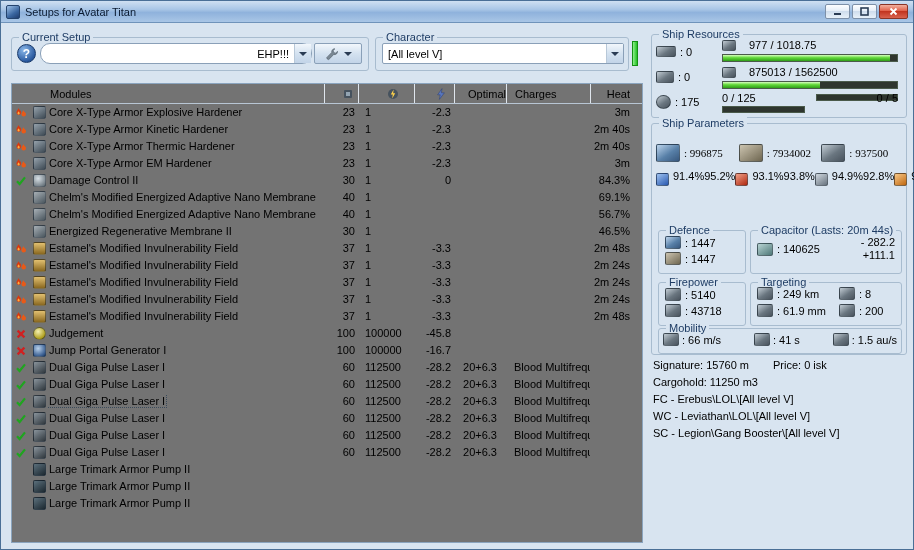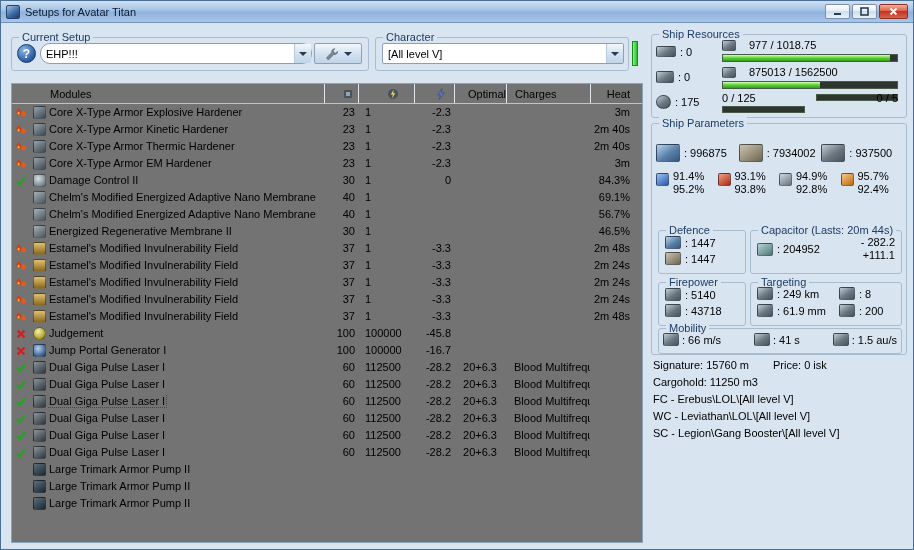--- a/index.html
+++ b/index.html
@@ -22,21 +22,21 @@
     display:flex; align-items:center; justify-content:center; }
   .winbtn.close { width:29px; border-color:#8a3426;
     background:linear-gradient(180deg,#f2b09e,#e0614a 45%,#c23520 50%,#d8624e 100%); }
 
   
   .groupbox { position:absolute; border:1px solid #a8bccf; border-radius:3px; }
   .gb-label { position:absolute; top:-7px; left:7px; background:#d8e4f0; padding:0 3px;
     font-size:11px; color:#1e3c64; white-space:nowrap; line-height:13px; }
 
   
-  .gb-current { left:10px; top:36px; width:358px; height:34px; }
+  .gb-current { left:10px; top:36px; width:358px; height:34px;text-align:right; }
   .gb-character { left:374px; top:36px; width:254px; height:34px; }
   .help-btn { position:absolute; left:5px; top:6px; width:19px; height:19px; border-radius:50%;
     background:radial-gradient(circle at 35% 30%,#8ab8ea,#2a5aa0 70%,#173c74);
     color:#fff; font-weight:bold; font-size:12px; display:flex; align-items:center; justify-content:center;
     border:1px solid #17396b; }
   .combo { position:absolute; height:21px; background:#fff; border:1px solid #8aa0b8; border-radius:2px;
     display:flex; align-items:center; }
   .combo-setup { left:28px; top:5px; width:272px;border-radius:10px; }
   .combo-character { left:6px; top:5px; width:242px; }
   .combo-text { flex:1; padding:0 5px; font-size:11px; white-space:nowrap; overflow:hidden; }
@@ -110,31 +110,31 @@
   .icon-turret { width:20px; height:11px; }
   .icon-launcher { width:18px; height:12px; }
   .icon-drone { width:15px; height:14px; border-radius:50%; }
   .i-big { width:24px; height:18px; }
   .i-shield { background:linear-gradient(145deg,#bcd4ec,#5880a8 55%,#38587e); }
   .i-armor { background:linear-gradient(145deg,#ccc4b0,#6e6650); }
   .i-capacitor { background:linear-gradient(145deg,#b8d4d4,#4e7878); }
 
   .gb-parameters { left:650px; top:122px; width:256px; height:232px; }
   .sp-hitpoints { position:absolute; left:8px; top:4px; white-space:nowrap; }
-  .sp-hp-row { position:absolute; left:4px; right:2px; top:20px; display:flex; }
+  .sp-hp-row { position:absolute; left:4px; right:2px; top:20px; display:flex;font-family:Liberation Serif, serif; }
   .icon-val { display:flex; align-items:center; gap:4px; white-space:nowrap; }
   .sp-hp-row .icon-val { flex:1; }
   .sp-resists { position:absolute; left:4px; right:4px; top:46px; display:flex; }
   .resist-cell { flex:1; display:flex; align-items:flex-start; gap:4px; }
   .resist-icon { width:13px; height:13px; border-radius:2px; margin-top:3px; border:1px solid rgba(20,30,40,.5); flex:none; }
   .type-em { background:linear-gradient(145deg,#9ec2f0,#2858b0); }
   .type-thermal { background:linear-gradient(145deg,#f0a088,#b02810); }
   .type-kinetic { background:linear-gradient(145deg,#d0d8e0,#68737e); }
   .type-explosive { background:linear-gradient(145deg,#f8c888,#c06810); }
-  .resist-vals { display:flex; flex-direction:column; }
+  .resist-vals { display:flex; flex-direction:row; }
   .rv { line-height:13px; }
 
   .gb-defence { left:6px; top:106px; width:88px; height:44px; }
   .gb-capacitor { left:98px; top:106px; width:152px; height:44px; }
   .gb-firepower { left:6px; top:158px; width:88px; height:44px; }
   .gb-targeting { left:98px; top:158px; width:152px; height:44px; }
   .gb-mobility { left:6px; top:204px; width:244px; height:26px; }
   .stack2 { position:absolute; left:6px; top:5px; display:flex; flex-direction:column; gap:3px; }
   .cap-row { position:absolute; left:6px; right:6px; top:5px; display:flex; align-items:center; gap:4px; }
   .cap-right { margin-left:auto; display:flex; flex-direction:column; align-items:flex-end; line-height:13px; }
@@ -819,21 +819,21 @@
             <span class="ricon i-armor"></span>
             <span>: 1447</span>
           </span>
       </div>
     </div>
 
     <div class="groupbox gb-capacitor">
       <span class="gb-label">Capacitor (Lasts: 20m 44s)</span>
       <div class="cap-row">
         <span class="ricon i-capacitor"></span>
-        <span>: 204952</span>
+        <span>: 140625</span>
         <span class="cap-right">
           <span>- 282.2</span>
           <span>+111.1</span>
         </span>
       </div>
     </div>
 
     <div class="groupbox gb-firepower">
       <span class="gb-label">Firepower</span>
       <div class="stack2">

